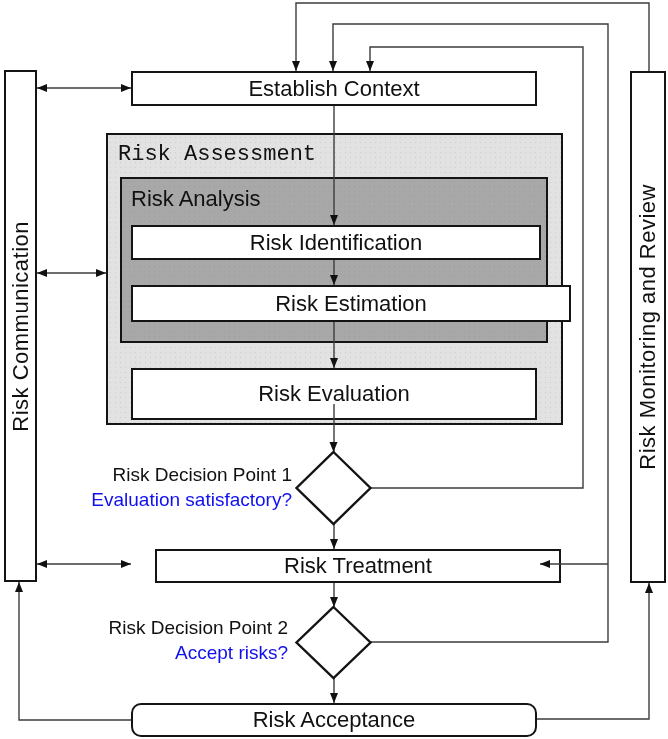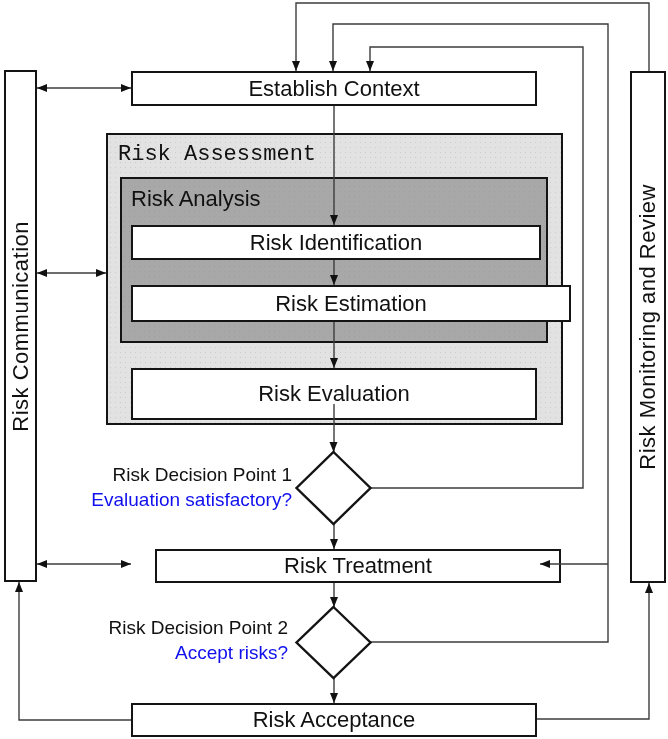--- a/index.html
+++ b/index.html
@@ -67,21 +67,21 @@
   <div id="risk-assessment-box" class="container-box" style="left:106px;top:133px;width:457px;height:292px;"></div>
   <div id="risk-analysis-box" class="container-box" style="left:120px;top:177px;width:428px;height:166px;"></div>
   <div class="container-label" style="left:118px;top:142px;font-family:Liberation Mono, monospace;">Risk Assessment</div>
   <div class="container-label" style="left:131px;top:186px;">Risk Analysis</div>
 
   <div class="pbox" style="left:131px;top:71px;width:406px;height:35px;">Establish Context</div>
   <div class="pbox" style="left:131px;top:225px;width:410px;height:35px;">Risk Identification</div>
   <div class="pbox" style="left:131px;top:285px;width:440px;height:37px;">Risk Estimation</div>
   <div class="pbox" style="left:131px;top:368px;width:406px;height:52px;">Risk Evaluation</div>
   <div class="pbox" style="left:131px;top:549px;width:406px;height:34px;margin-left:24px;">Risk Treatment</div>
-  <div class="pbox" style="left:131px;top:703px;width:406px;height:34px;">Risk Acceptance</div>
+  <div class="pbox" style="left:131px;top:703px;width:406px;height:34px;border-radius:10px;">Risk Acceptance</div>
 
   <div class="decision-label" style="right:376px;top:462px;">
     <div>Risk Decision Point 1</div>
     <div class="q">Evaluation satisfactory?</div>
   </div>
   <div class="decision-label" style="right:380px;top:615px;">
     <div>Risk Decision Point 2</div>
     <div class="q">Accept risks?</div>
   </div>
 

